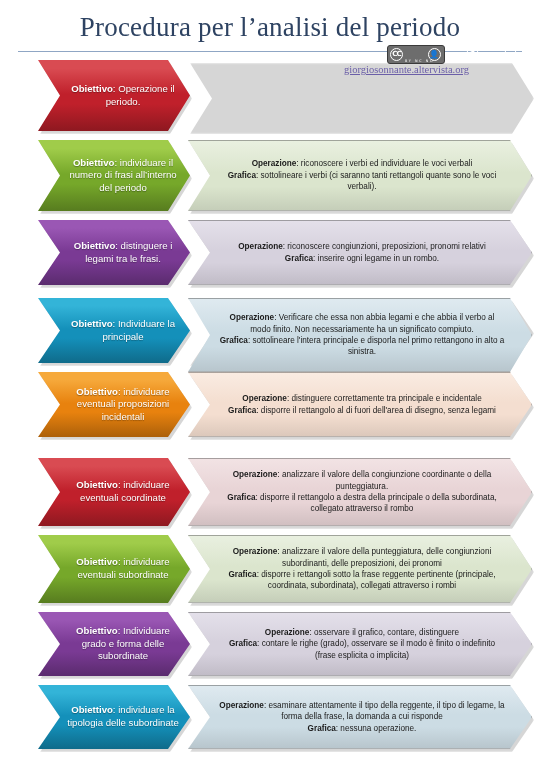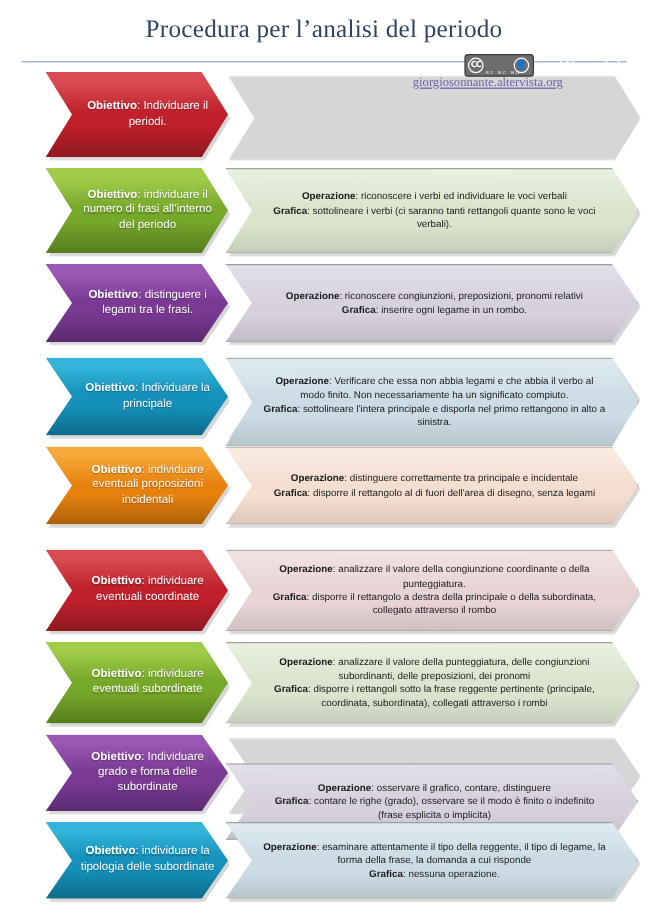--- a/index.html
+++ b/index.html
@@ -16,21 +16,21 @@
   }
 
   
   #header {
     position: relative;
     height: 56px;
   }
   #page-title {
     text-align: center;
     font-family: "Liberation Serif", serif;
-    font-size: 21px;
+    font-size: 27px;
     color: #2e4362;
     letter-spacing: 0.2px;
     padding-top: 14px;
     line-height: 1;
     white-space: nowrap;
   }
   #title-rule {
     position: absolute;
     left: 18px;
     right: 18px;
@@ -182,21 +182,21 @@
   </div>
 
   <a id="site-url" href="#">giorgiosonnante.altervista.org</a>
 </div>
 
 <div id="rows">
     <div class="row" style="height: 71px;">
       <div class="shadow s-obj" style="height: 71px;"></div>
       <div class="shadow s-opr" style="height: 71px;"></div>
       <div class="chev obj" style="height: 71px; background: linear-gradient(rgb(217, 75, 82) 0%, rgb(217, 75, 82) 12%, rgb(192, 32, 43) 48%, rgb(192, 32, 43) 62%, rgb(142, 24, 32) 100%);">
-        <div class="obj-text"><b>Obiettivo</b><span>: Individuare il periodi.</span></div>
+        <div class="obj-text"><b>Obiettivo</b><span>: Operazione il periodo.</span></div>
       </div>
     </div>
     <div class="row" style="height: 71px;">
       <div class="shadow s-obj" style="height: 71px;"></div>
       <div class="shadow s-opr" style="height: 71px;"></div>
       <div class="chev obj" style="height: 71px; background: linear-gradient(rgb(160, 204, 74) 0%, rgb(160, 204, 74) 12%, rgb(118, 168, 42) 48%, rgb(118, 168, 42) 62%, rgb(87, 124, 31) 100%);">
         <div class="obj-text"><b>Obiettivo</b><span>: individuare il numero di frasi all’interno  del periodo</span></div>
       </div>
       <div class="chev opr" style="height: 71px; background: linear-gradient(rgb(233, 240, 224) 0%, rgb(219, 229, 205) 46%, rgb(219, 229, 205) 66%, rgb(197, 206, 185) 100%);">
         <div class="opr-text"><b>Operazione</b><span>: riconoscere i verbi ed individuare le voci verbali</span><br><b>Grafica</b><span>: sottolineare i verbi (ci saranno tanti rettangoli quante sono le voci verbali).</span></div>
@@ -251,21 +251,21 @@
       <div class="chev opr" style="height: 68px; background: linear-gradient(rgb(233, 240, 224) 0%, rgb(219, 229, 205) 46%, rgb(219, 229, 205) 66%, rgb(197, 206, 185) 100%);">
         <div class="opr-text"><b>Operazione</b><span>: analizzare il valore  della punteggiatura, delle congiunzioni subordinanti, delle preposizioni, dei pronomi</span><br><b>Grafica</b><span>: disporre i rettangoli sotto la frase reggente pertinente (principale, coordinata, subordinata), collegati attraverso i rombi</span></div>
       </div>
     </div>
     <div class="row" style="height: 64px;">
       <div class="shadow s-obj" style="height: 64px;"></div>
       <div class="shadow s-opr" style="height: 64px;"></div>
       <div class="chev obj" style="height: 64px; background: linear-gradient(rgb(154, 87, 180) 0%, rgb(154, 87, 180) 12%, rgb(122, 58, 148) 48%, rgb(122, 58, 148) 62%, rgb(90, 43, 110) 100%);">
         <div class="obj-text"><b>Obiettivo</b><span>: Individuare grado e forma delle subordinate</span></div>
       </div>
-      <div class="chev opr" style="height: 64px; background: linear-gradient(rgb(228, 224, 234) 0%, rgb(214, 209, 221) 46%, rgb(214, 209, 221) 66%, rgb(193, 188, 199) 100%); margin-top: 24px;">
+      <div class="chev opr" style="height: 64px; background: linear-gradient(rgb(228, 224, 234) 0%, rgb(214, 209, 221) 46%, rgb(214, 209, 221) 66%, rgb(193, 188, 199) 100%);">
         <div class="opr-text"><b>Operazione</b><span>: osservare il grafico, contare, distinguere</span><br><b>Grafica</b><span>: contare le righe (grado), osservare se il modo è finito o indefinito (frase esplicita o implicita)</span></div>
       </div>
     </div>
     <div class="row" style="height: 64px;">
       <div class="shadow s-obj" style="height: 64px;"></div>
       <div class="shadow s-opr" style="height: 64px;"></div>
       <div class="chev obj" style="height: 64px; background: linear-gradient(rgb(51, 180, 216) 0%, rgb(51, 180, 216) 12%, rgb(20, 144, 186) 48%, rgb(20, 144, 186) 62%, rgb(15, 107, 138) 100%); text-align: center;">
         <div class="obj-text"><b>Obiettivo</b><span>: individuare la tipologia delle subordinate</span></div>
       </div>
       <div class="chev opr" style="height: 64px; background: linear-gradient(rgb(223, 234, 240) 0%, rgb(204, 220, 228) 46%, rgb(204, 220, 228) 66%, rgb(184, 198, 205) 100%);">

